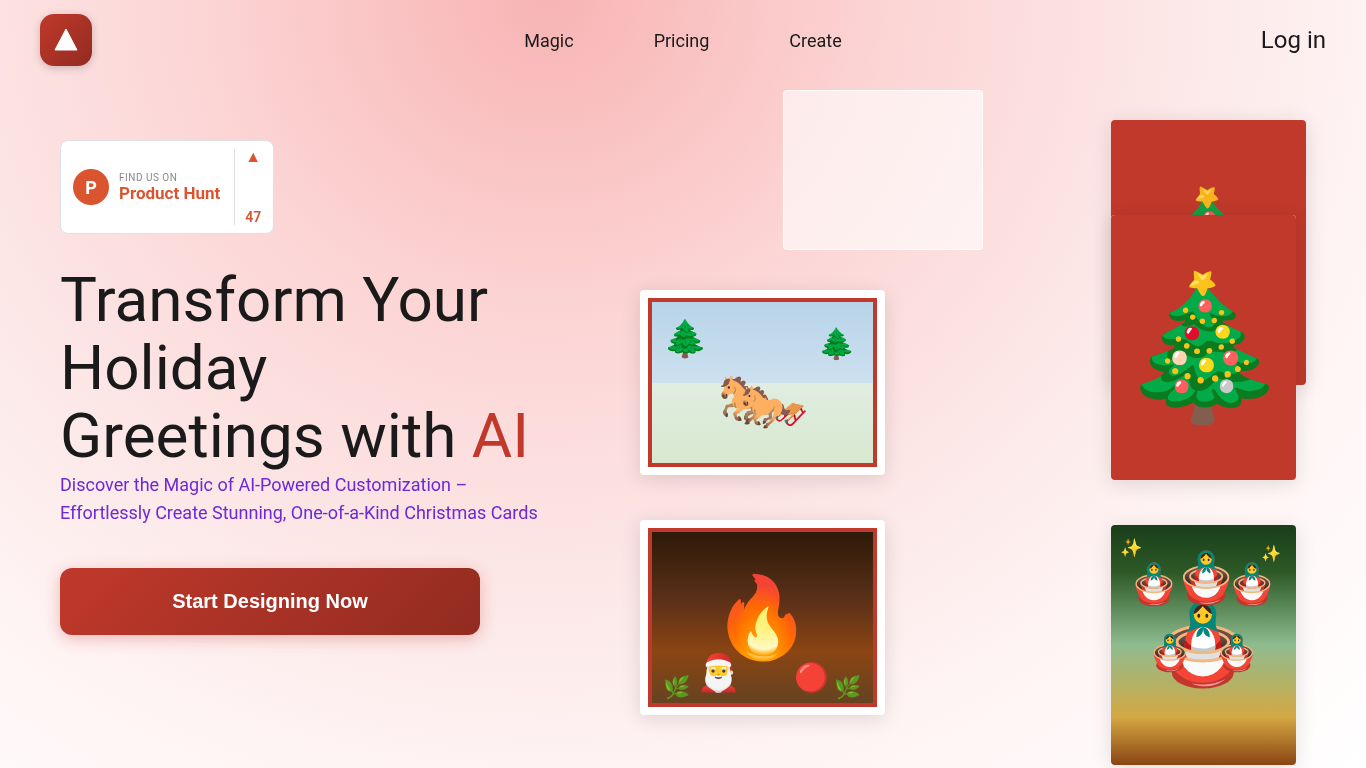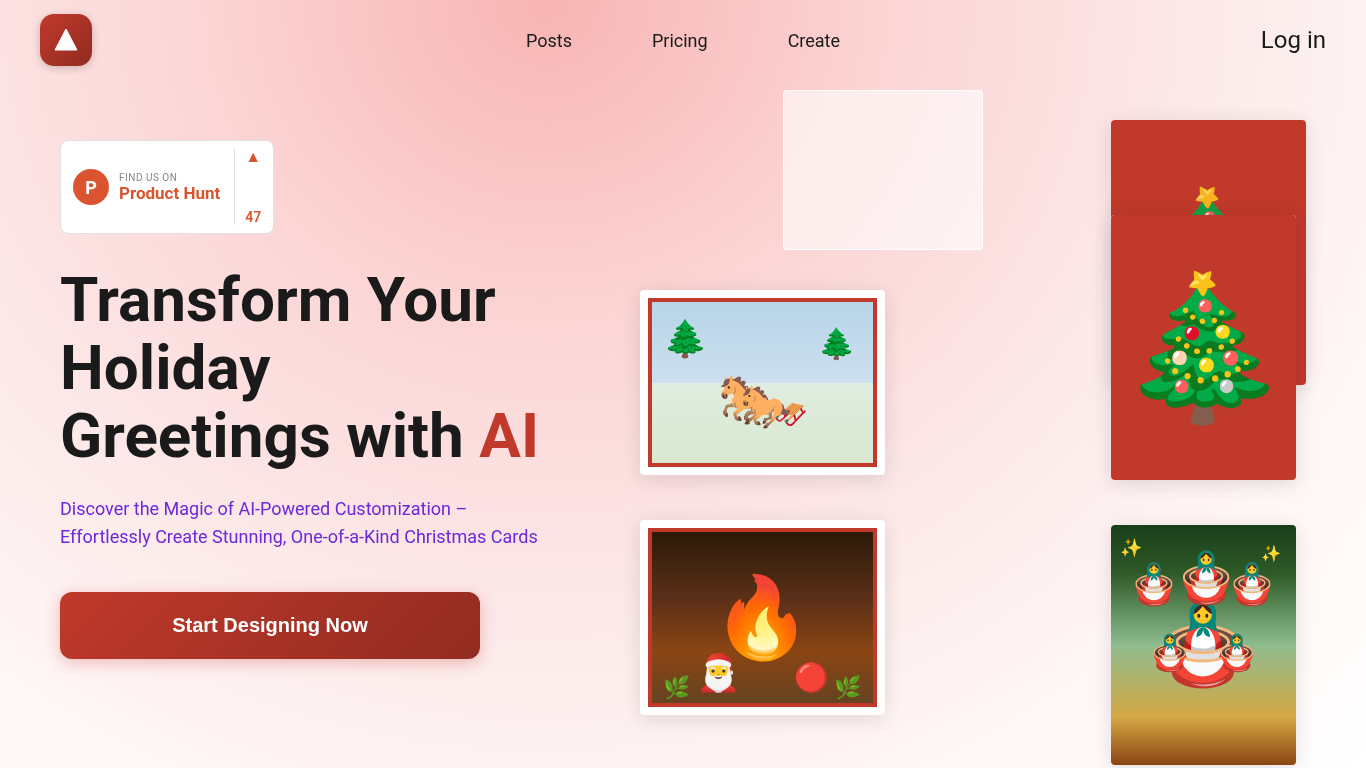--- a/index.html
+++ b/index.html
@@ -155,24 +155,23 @@
 
     .ph-num {
       font-size: 14px;
       font-weight: 600;
       color: #da552f;
       margin-top: 44px;
     }
 
     .hero-title {
       font-size: 62px;
-      font-weight: 700;
+      font-weight: 400;
       color: #1a1a1a;
       line-height: 1.1;
-      margin-bottom: 24px;
     }
 
     .hero-title .ai-highlight {
       color: #c0392b;
       text-align: center;
     }
 
     .hero-subtitle {
       font-size: 18px;
       color: #6d28d9;
@@ -355,21 +354,21 @@
 <nav>
   <div class="logo-wrap">
     <div class="logo-icon">
       <svg viewBox="0 0 28 28" fill="none">
         <polygon points="14,3 25,24 3,24" fill="white" stroke="white" stroke-width="1"></polygon>
       </svg>
     </div>
   </div>
 
   <div class="nav-links">
-    <a class="nav-link">Posts</a>
+    <a class="nav-link">Magic</a>
     <a class="nav-link">Pricing</a>
     <a class="nav-link">Create</a>
   </div>
 
   <a class="login-btn">Log in</a>
 </nav>
 
 <div class="main-content">
 
   <div class="left-col">

